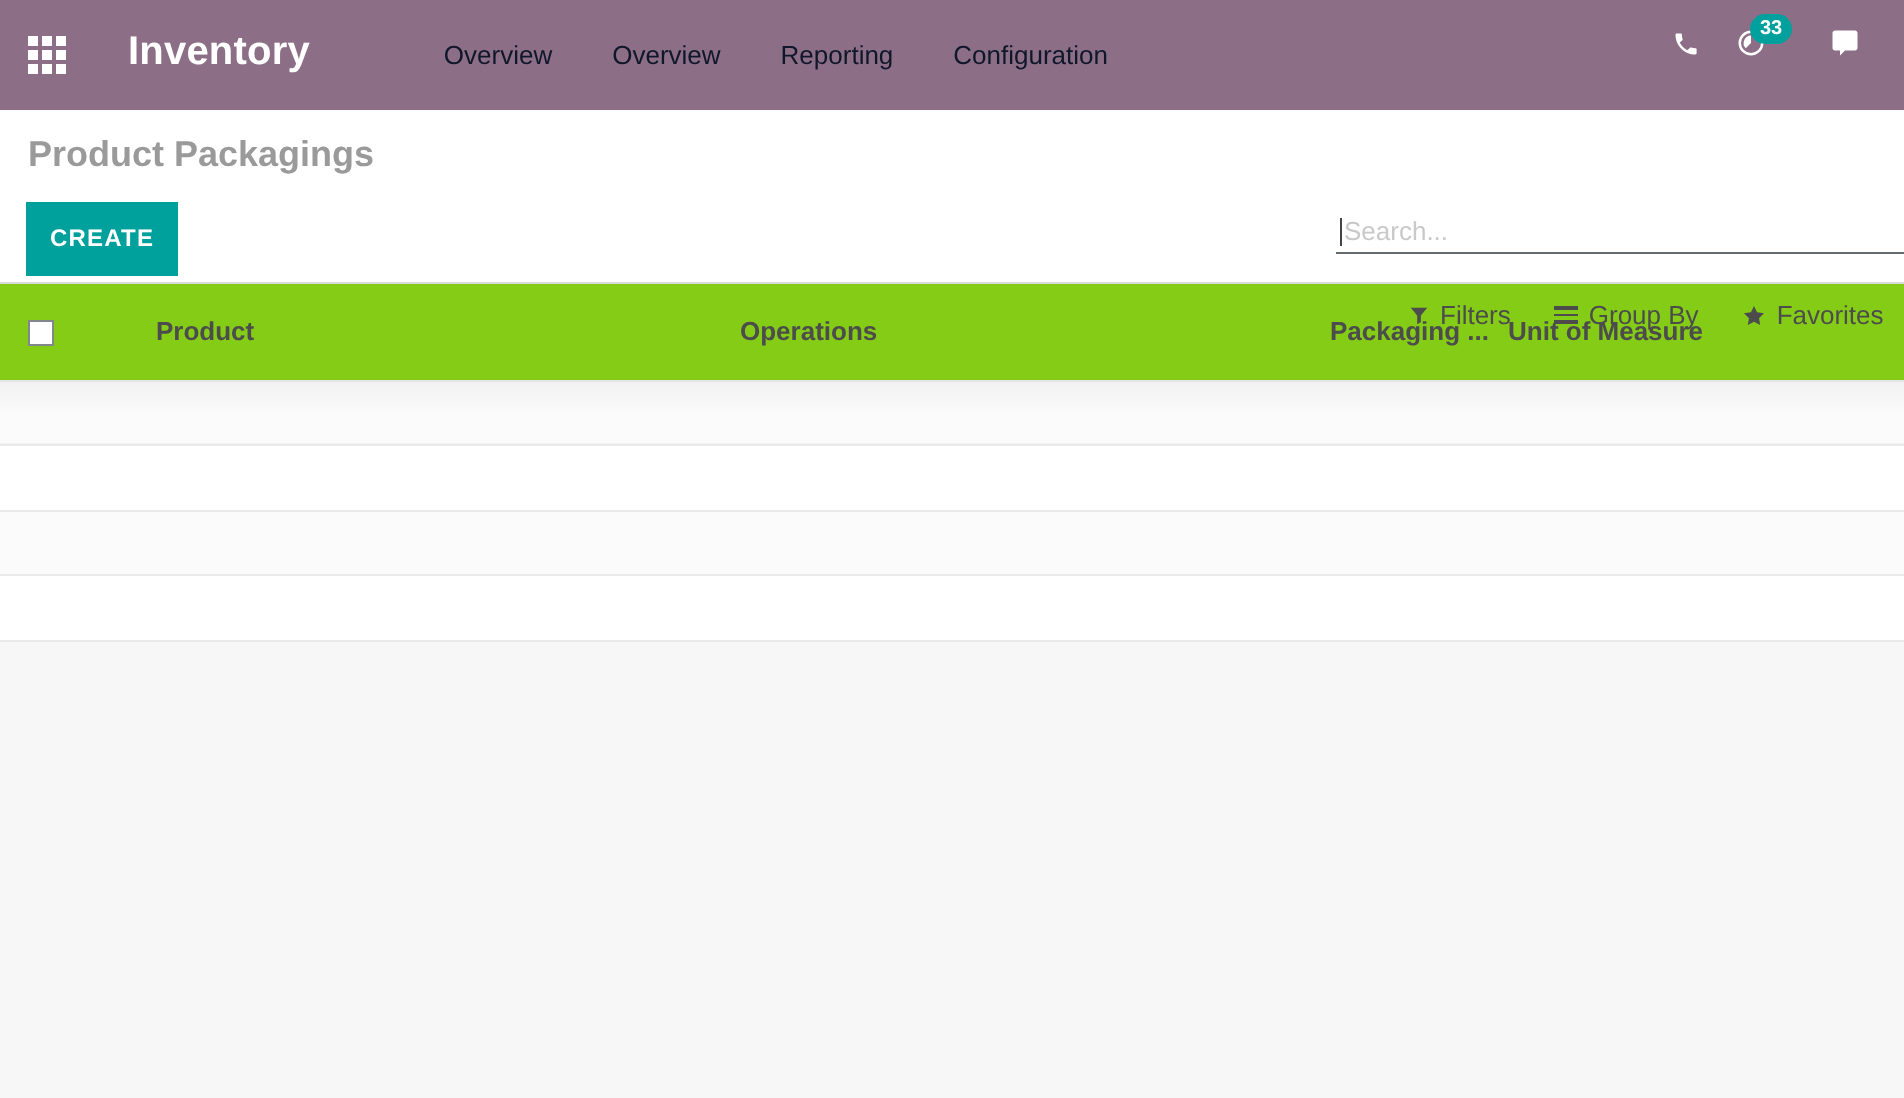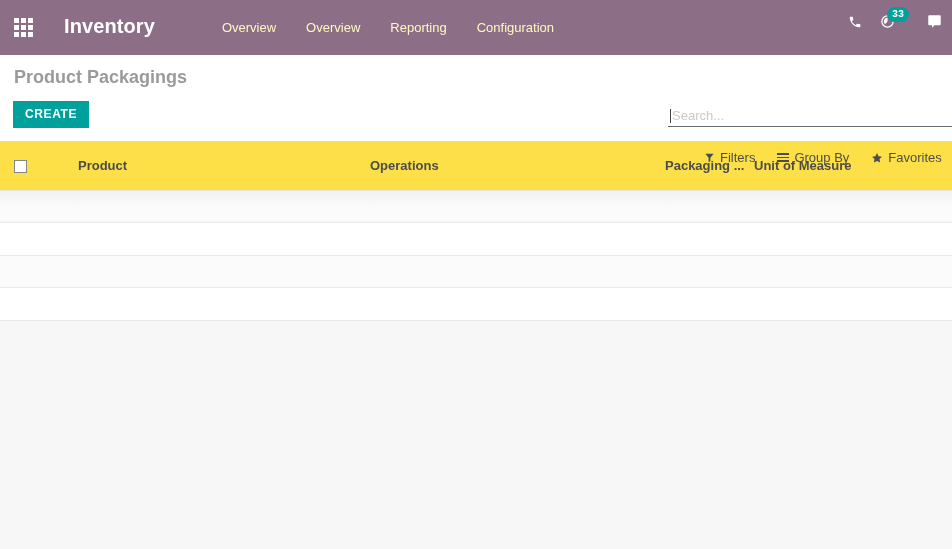--- a/index.html
+++ b/index.html
@@ -54,35 +54,34 @@
   }
 
   .menu-items {
     display: flex;
     align-items: center;
     margin-left: 46px;
     flex: 0 0 auto;
   }
   .menu-item {
     font-size: 13px;
-    color: #fef9c3;
+    color: #0f172a;
     padding: 0 15px;
     line-height: 43px;
     white-space: nowrap;
     cursor: pointer;
   }
 
   .nav-right {
     position: absolute;
-    right: 4px;
+    right: 16px;
     top: 0;
     height: 43px;
     display: flex;
     align-items: flex-end;
-    font-family: Liberation Mono, monospace;
   }
   .nav-icon {
     position: relative;
     height: 43px;
     display: flex;
     align-items: center;
     justify-content: center;
     cursor: pointer;
     color: #ffffff;
   }
@@ -125,21 +124,21 @@
     position: absolute;
     left: 13px;
     top: 46px;
     background: #00A09D;
     color: #ffffff;
     border: none;
     font-size: 12px;
     font-weight: bold;
     letter-spacing: 0.6px;
     padding: 0 12px;
-    height: 27px;
+    height: 37px;
     line-height: 27px;
     cursor: pointer;
     border-radius: 0;
     font-family: "Liberation Sans", sans-serif;
   }
 
   .search-area {
     position: absolute;
     left: 668px;
     top: 50px;
@@ -197,21 +196,21 @@
   .list-wrap { background: #ffffff; }
   table.o-list { width: 100%; border-collapse: collapse; table-layout: fixed; }
   table.o-list thead th {
     font-size: 13px;
     font-weight: bold;
     color: #4c4c4c;
     text-align: left;
     padding: 0;
     height: 48px;
     vertical-align: middle;
-    background: #fde047;
+    background: #84cc16;
     border-bottom: 1px solid #e4e5e6;
     white-space: nowrap;
     overflow: hidden;
     margin-left: 28px;
   }
   th.col-check { width: 78px; padding-left: 14px !important; }
   th.col-product { width: 292px; }
   th.col-packaging { width: 295px; }
   th.col-contained { width: 89px; }
   th.col-uom { width: 198px; }

